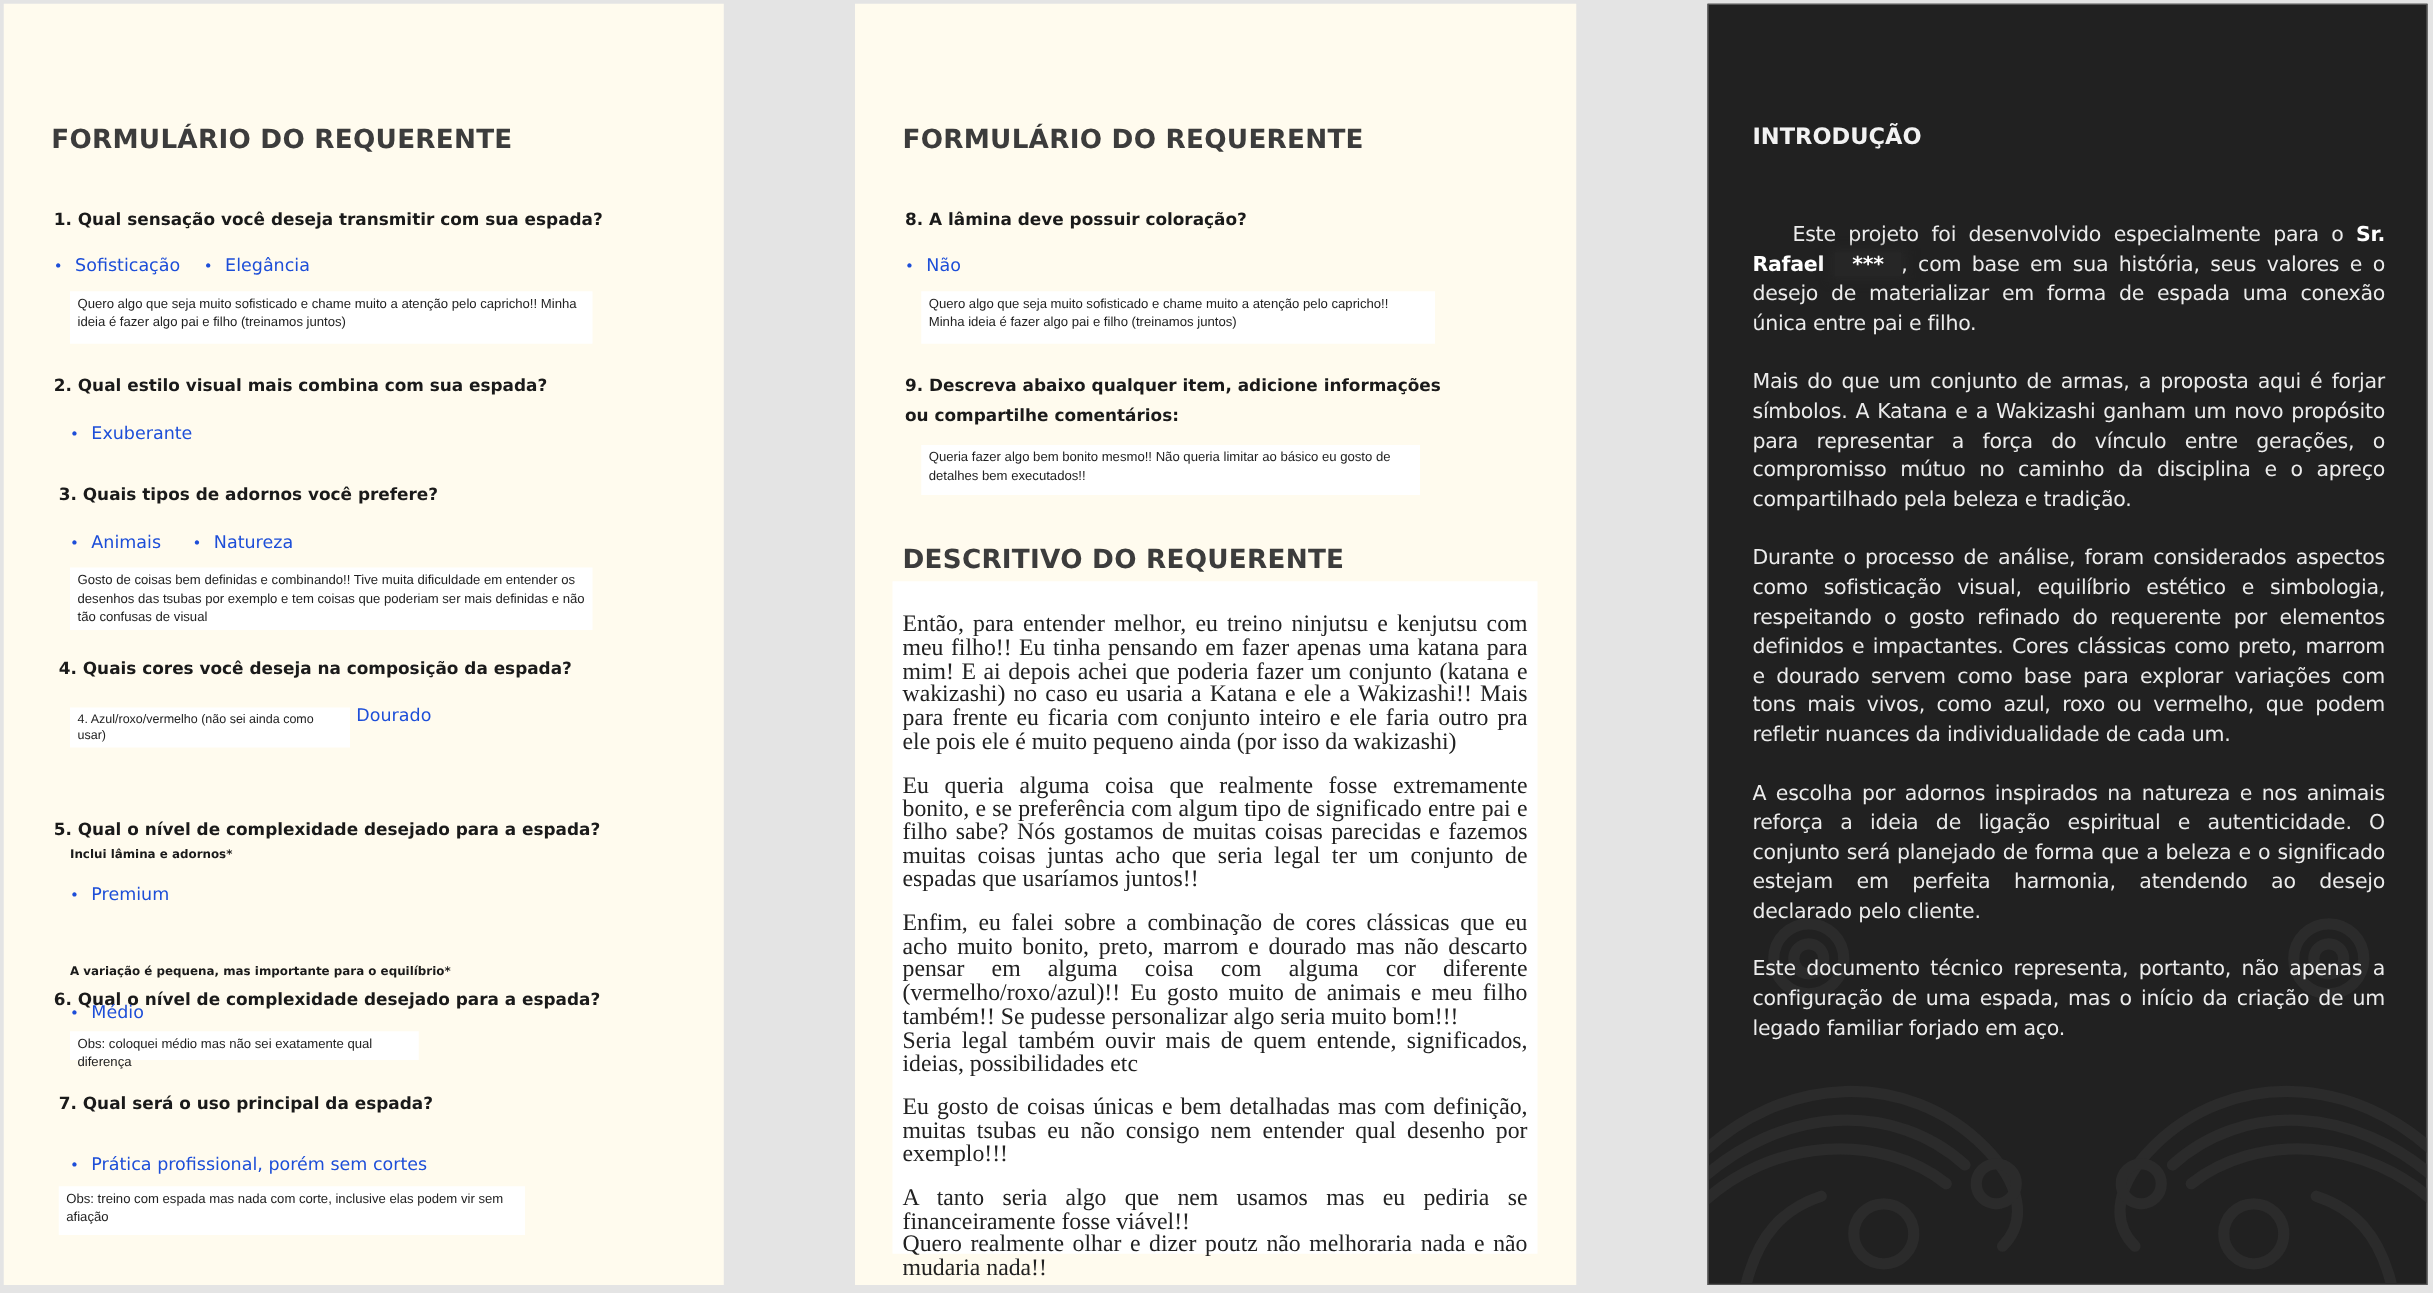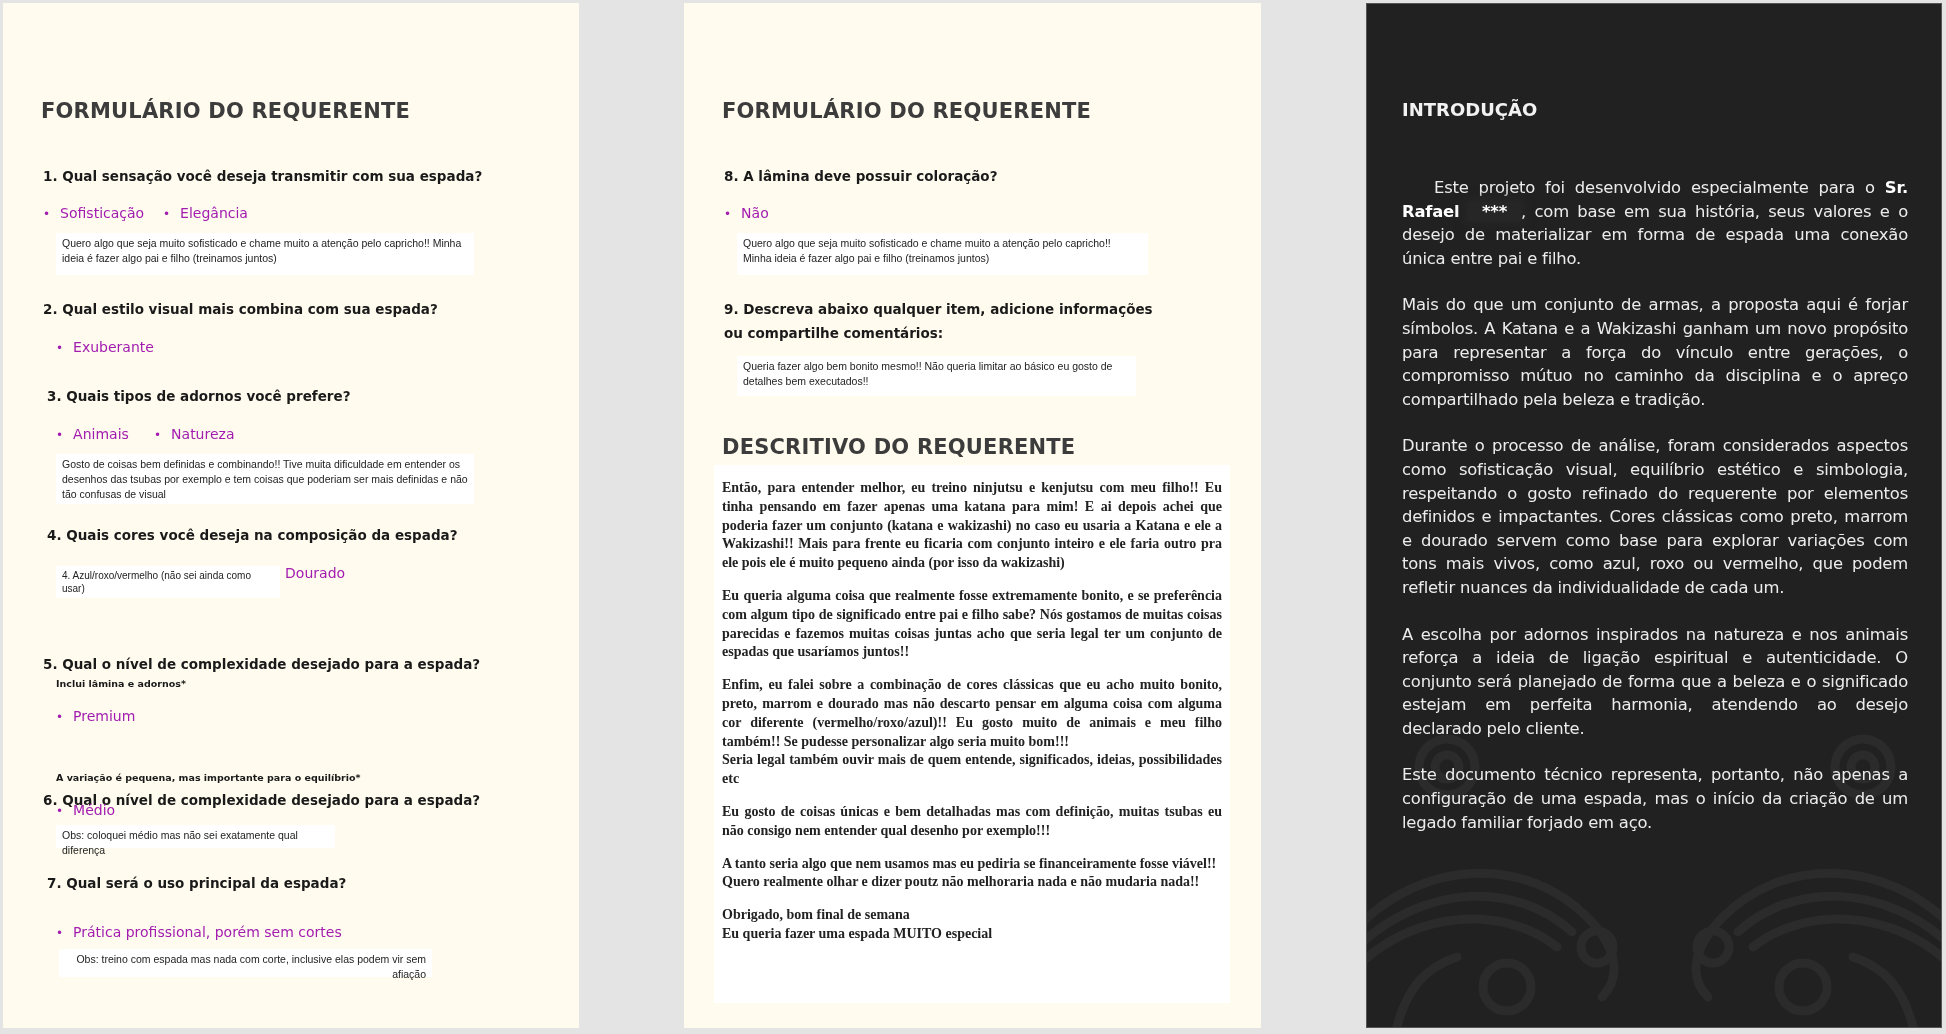--- a/index.html
+++ b/index.html
@@ -25,35 +25,35 @@
   .q {
     position: absolute; font-family: "DejaVu Sans", sans-serif; font-weight: bold;
     font-size: 13.5px; color: #1a1a1a; margin: 0; line-height: 24px;
   }
   .qsub {
     position: absolute; font-family: "DejaVu Sans", sans-serif; font-weight: bold;
     font-size: 9.5px; color: #1a1a1a;
   }
   .opt {
     position: absolute; font-family: "DejaVu Sans", sans-serif;
-    font-size: 14px; color: #a21caf; white-space: nowrap;
+    font-size: 14px; color: #1d4ed8; white-space: nowrap;
   }
   .opt .dot { font-size: 12px; margin-right: 10px; }
   .note {
     position: absolute; background: #ffffff;
     font-family: "Liberation Sans", sans-serif; font-size: 10.5px; color: #222;
     line-height: 15px; padding: 3px 6px; box-sizing: border-box;
   }
   .desc-box {
     position: absolute; left: 30px; top: 462px; width: 516px; height: 538px;
     background: #ffffff; box-sizing: border-box; padding: 10px 8px 0 8px;
   }
   .desc-box p {
-    margin: 4px 0 14px 0; font-family: "Liberation Serif", serif; font-size: 14px;
-    line-height: 18.8px; color: #222; text-align: justify; font-weight: bold;
+    margin: 16px 0 14px 0; font-family: "Liberation Serif", serif; font-size: 19px;
+    line-height: 18.8px; color: #222; text-align: justify;
   }
   .intro-title {
     position: absolute; left: 35px; top: 95px; font-family: "DejaVu Sans", sans-serif;
     font-weight: bold; font-size: 18px; color: #f2f2f2; margin: 0;
   }
   .intro-text {
     position: absolute; left: 35px; top: 172px; width: 506px;
   }
   .intro-text p {
     margin: 0 0 23px 0; font-family: "DejaVu Sans", sans-serif; font-size: 16.4px;
@@ -93,21 +93,21 @@
   <div class="qsub" style="left:53px; top:675px;">Inclui lâmina e adornos*</div>
   <div class="opt" style="left:53px; top:705px;"><span class="dot">•</span><span>Premium</span></div>
 
   <div class="q" style="left:40px; top:743px;margin-top:42px;">6. Qual o nível de complexidade desejado para a espada?</div>
   <div class="qsub" style="left:53px; top:769px;">A variação é pequena, mas importante para o  equilíbrio*</div>
   <div class="opt" style="left:53px; top:799px;"><span class="dot">•</span><span>Médio</span></div>
   <div class="note" style="left:53px; top:822px; width:279px; height:23px;">Obs: coloquei médio mas não sei exatamente qual diferença</div>
 
   <div class="q" style="left:44px; top:868px;">7. Qual será o uso principal da espada?</div>
   <div class="opt" style="left:53px; top:921px;"><span class="dot">•</span><span>Prática profissional, porém sem cortes</span></div>
-  <div class="note" style="left:56px; top:946px; width:373px; height:28px;text-align:right;">Obs: treino com espada mas nada com corte, inclusive elas podem vir sem afiação</div>
+  <div class="note" style="left:44px; top:946px; width:373px; height:39px;">Obs: treino com espada mas nada com corte, inclusive elas podem vir sem afiação</div>
 </div>
 
 <div class="page light" id="page2">
   <h1 class="title" style="left:38px; top:96px;">FORMULÁRIO DO REQUERENTE</h1>
 
   <div class="q" style="left:40px; top:161px;">8. A lâmina deve possuir coloração?</div>
   <div class="opt" style="left:40px; top:202px;"><span class="dot">•</span><span>Não</span></div>
   <div class="note" style="left:53px; top:230px; width:411px; height:42px;">Quero algo que seja muito sofisticado e chame muito a atenção pelo capricho!! Minha ideia é fazer algo pai e filho (treinamos juntos)</div>
 
   <div class="q" style="left:40px; top:294px; width:440px;">9. Descreva abaixo qualquer item, adicione informações ou compartilhe comentários:</div>

